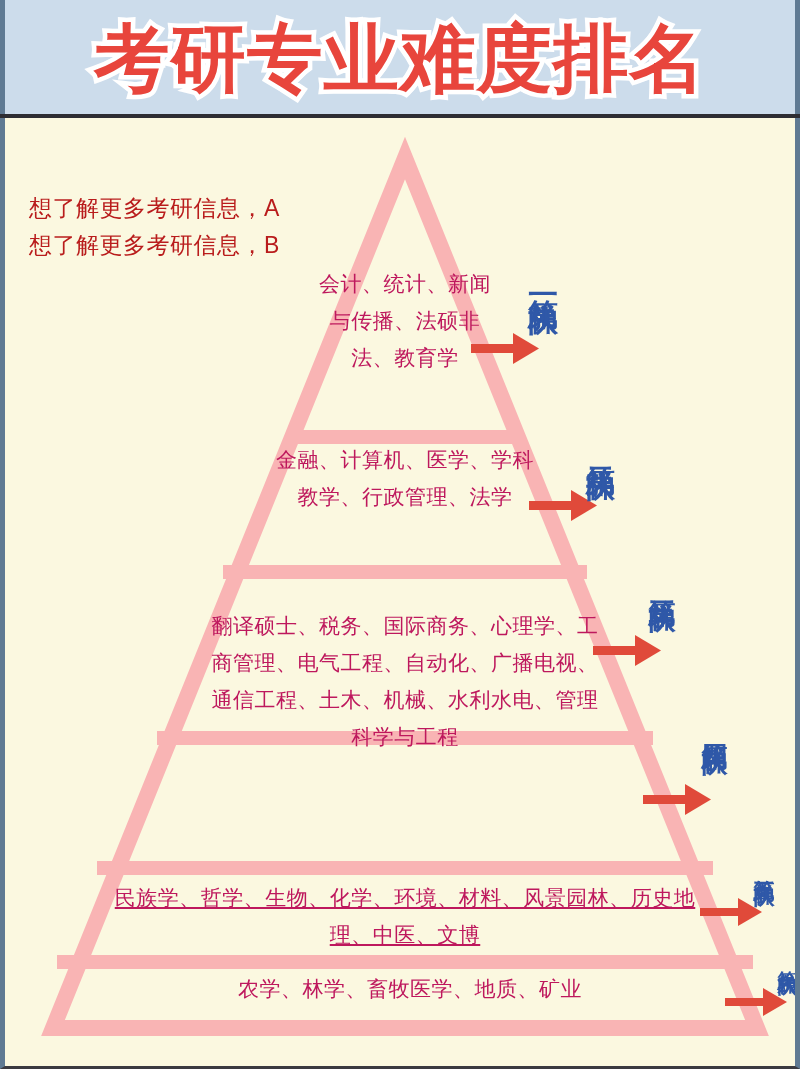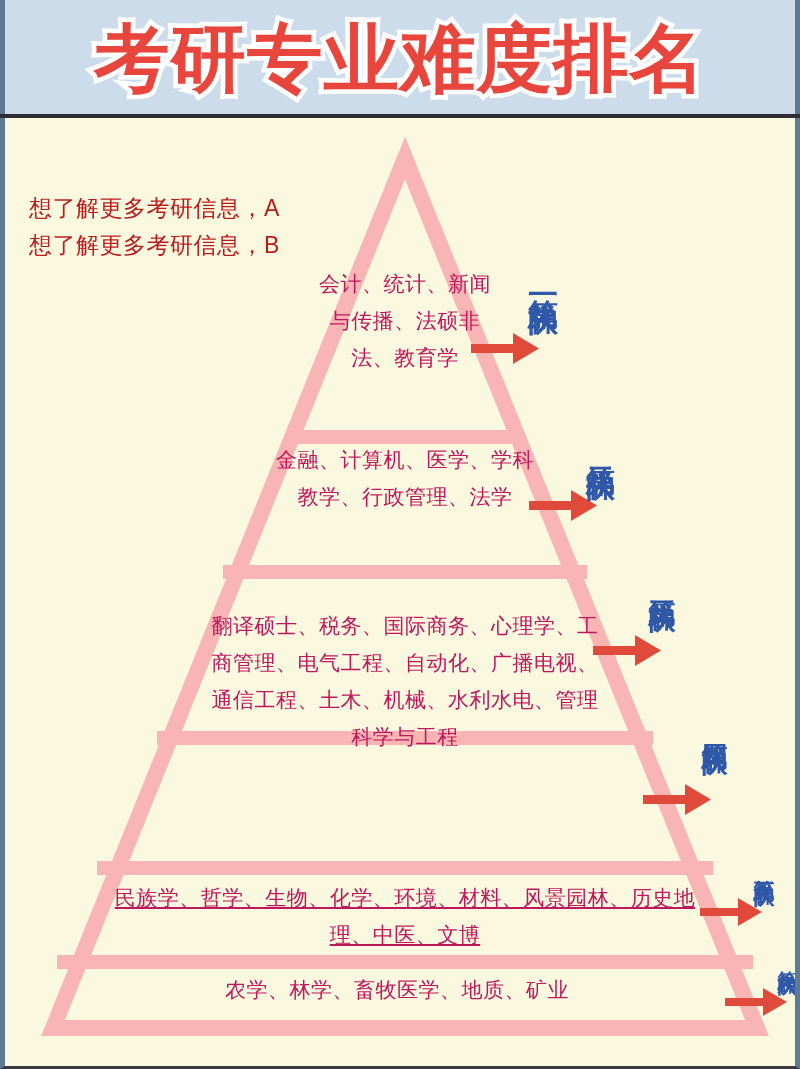--- a/index.html
+++ b/index.html
@@ -107,21 +107,21 @@
     line-height: 37px;
     text-align: center;
     letter-spacing: 0.5px;
     font-family: "DejaVu Sans", "Liberation Sans", sans-serif;
   }
   #tier-text-1 { left: 310px; top: 148px; width: 180px; }
   #tier-text-2 { left: 262px; top: 324px; width: 276px; }
   #tier-text-3 { left: 196px; top: 458px; width: 408px; margin-top: 32px; }
   #tier-text-4 { left: 148px; top: 628px; width: 504px; }
   #tier-text-5 { left: 96px; top: 762px; width: 608px; text-decoration: underline; }
-  #tier-text-6 { left: 52px; top: 854px; width: 680px; }
+  #tier-text-6 { left: 65px; top: 854px; width: 680px; font-family: Liberation Mono, monospace; }
 
   
   .tier-label {
     position: absolute;
     color: #2f58a8;
     font-weight: 700;
     writing-mode: vertical-rl;
     text-orientation: upright;
     letter-spacing: 2px;
     line-height: 1;

